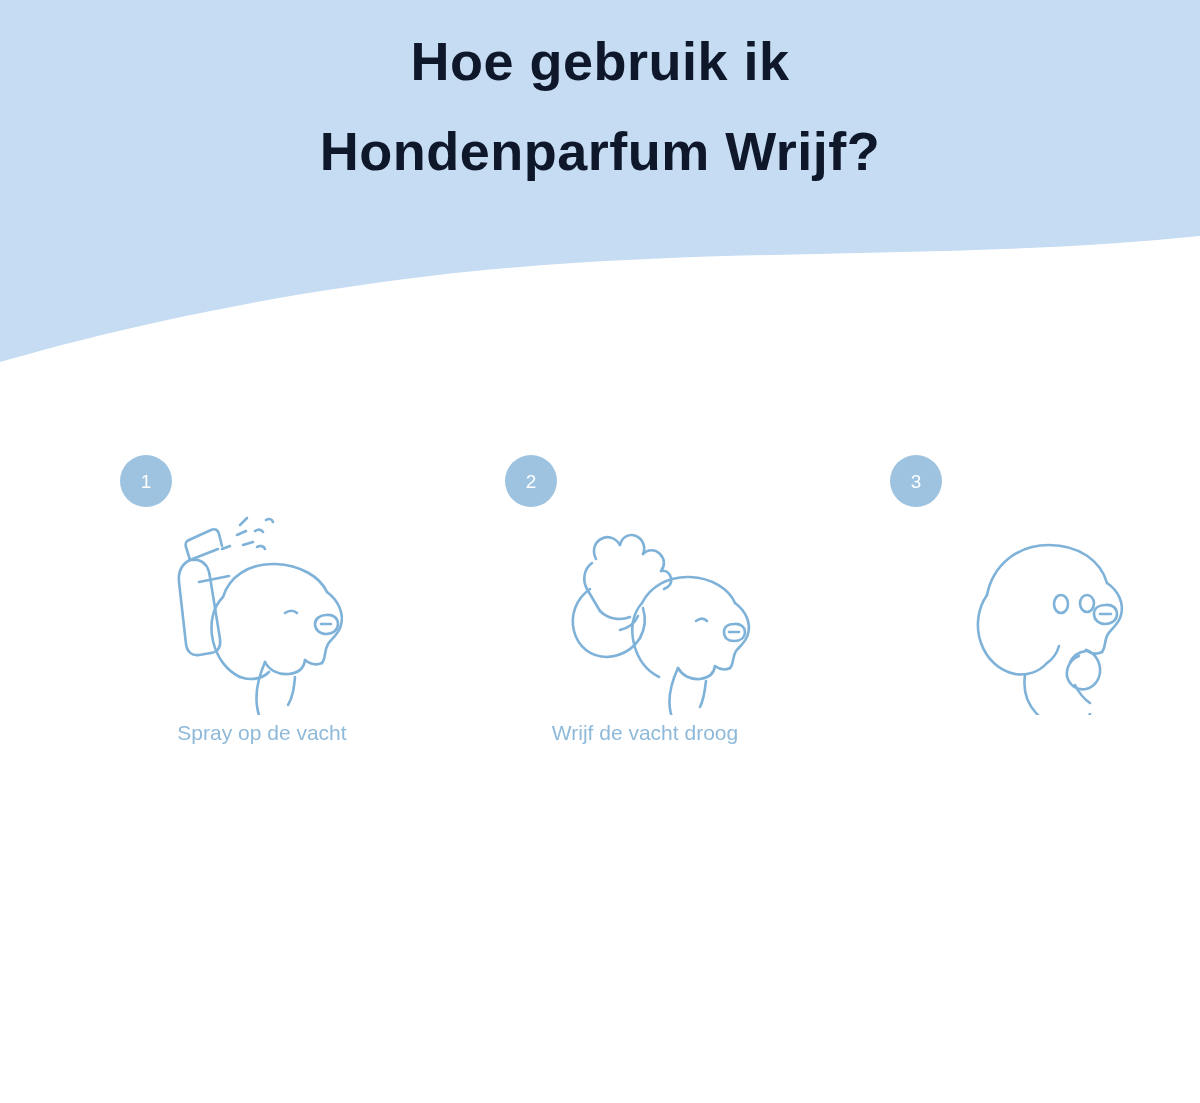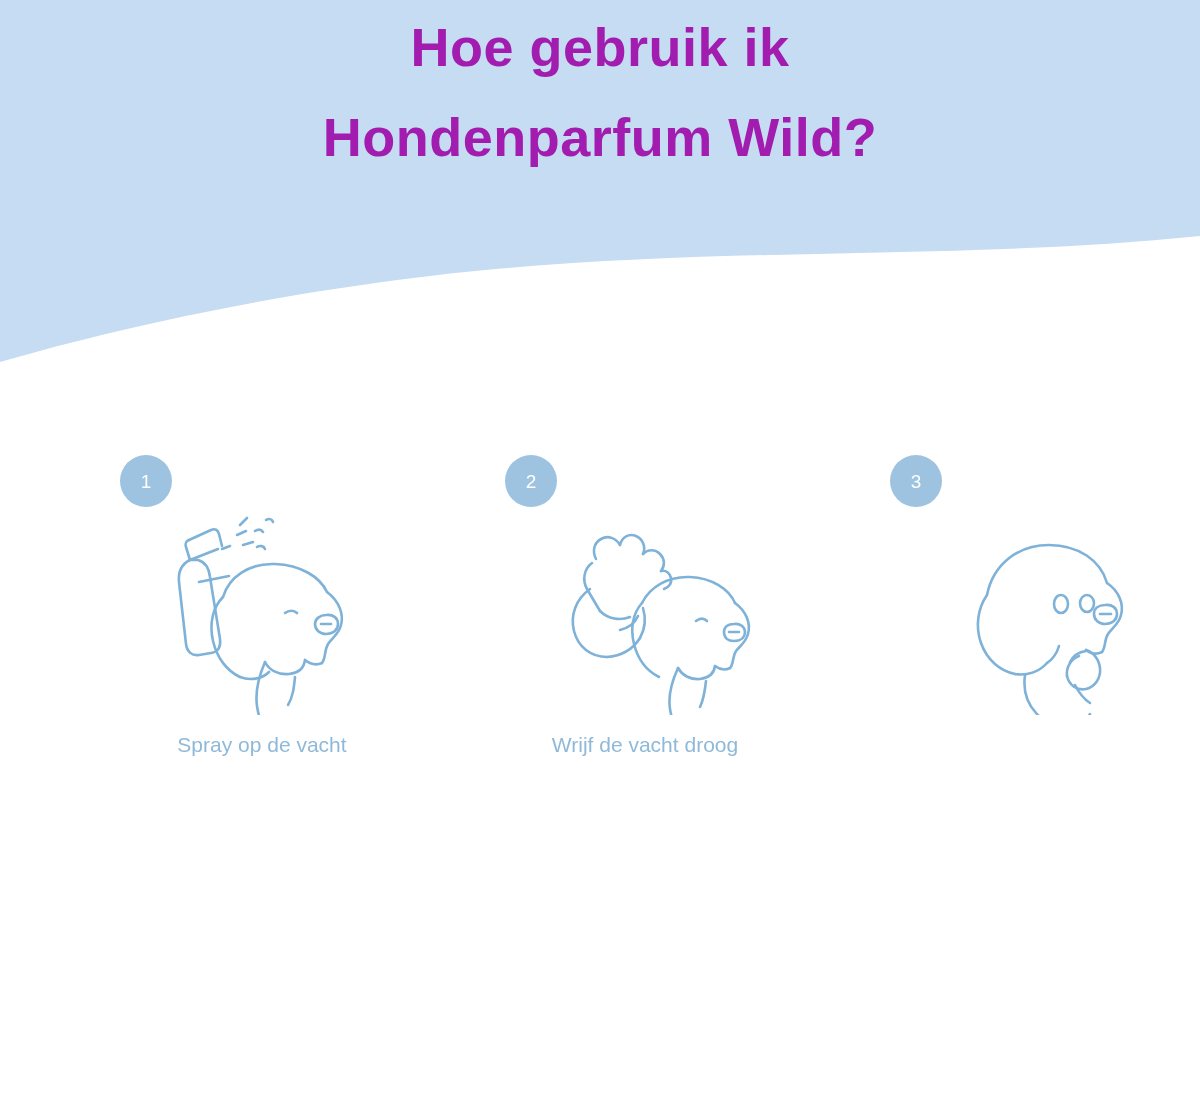--- a/index.html
+++ b/index.html
@@ -26,26 +26,26 @@
   }
   .header-band svg {
     display: block;
   }
   .header-title {
     position: absolute;
     left: 0;
     top: 0;
     width: 1200px;
     text-align: center;
-    color: #a21caf;
+    color: #0f172a;
     font-size: 54px;
     line-height: 90px;
     font-weight: bold;
     letter-spacing: 0.5px;
-    padding-top: 2px;
+    padding-top: 16px;
     box-sizing: border-box;
     pointer-events: none;
   }
   .header-title .line {
     display: block;
   }
 
   
   .steps {
     position: absolute;
@@ -84,35 +84,35 @@
     align-items: flex-end;
     justify-content: center;
     padding-top: 10px;
   }
   .art svg { display: block; }
 
   .caption {
     text-align: center;
     color: #8fb9d9;
     font-size: 21px;
-    margin-top: 18px;
+    margin-top: 6px;
   }
   .cap-1 { padding-left: 4px; }
 </style>
 </head>
 <body>
 
 <div class="header-band">
   <svg width="1200" height="380" viewBox="0 0 1200 380" xmlns="http://www.w3.org/2000/svg">
     <path d="M0 0 H1200 V236 C950 262 700 244 430 276 C260 296 110 330 0 362 Z" fill="#c5dcf2"></path>
   </svg>
 </div>
 <div class="header-title">
   <span class="line">Hoe gebruik ik</span>
-  <span class="line">Hondenparfum Wild?</span>
+  <span class="line">Hondenparfum Wrijf?</span>
 </div>
 
 <div class="steps">
 
   <div class="step step-1">
     <div class="badge">1</div>
     <div class="art">
       <svg width="230" height="230" viewBox="0 0 230 230" fill="none" stroke="#7fb2d8" stroke-width="2.6" stroke-linecap="round" stroke-linejoin="round" xmlns="http://www.w3.org/2000/svg">
 
         <path d="M44 55 l22 -10 c4 -2 7 0 8 4 l3 12"></path>

